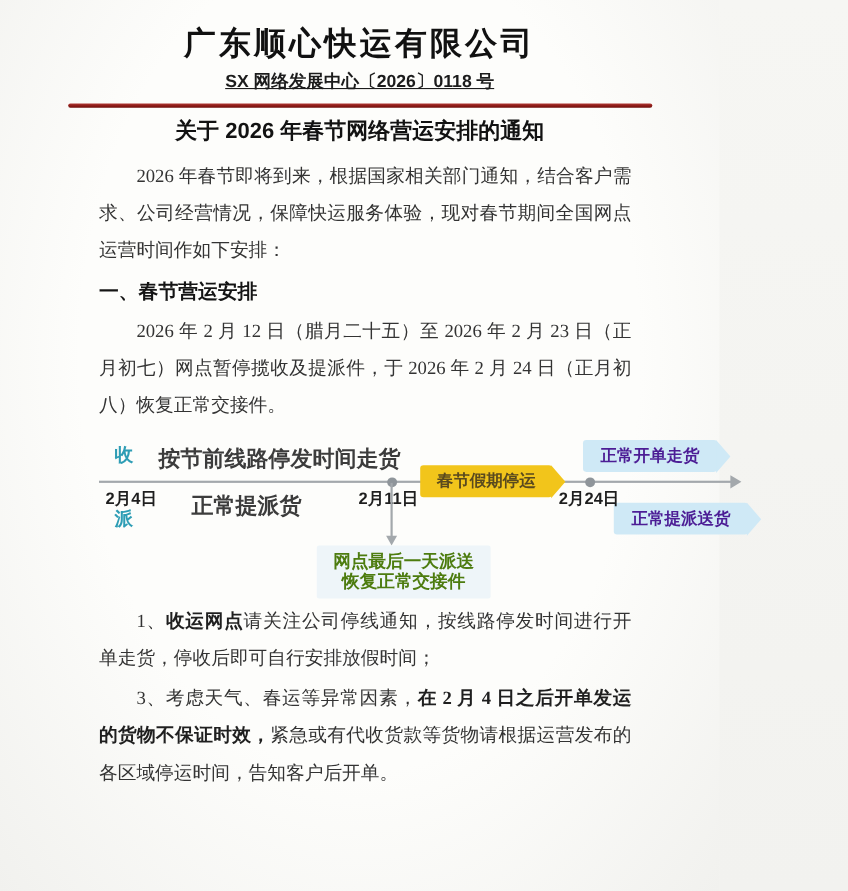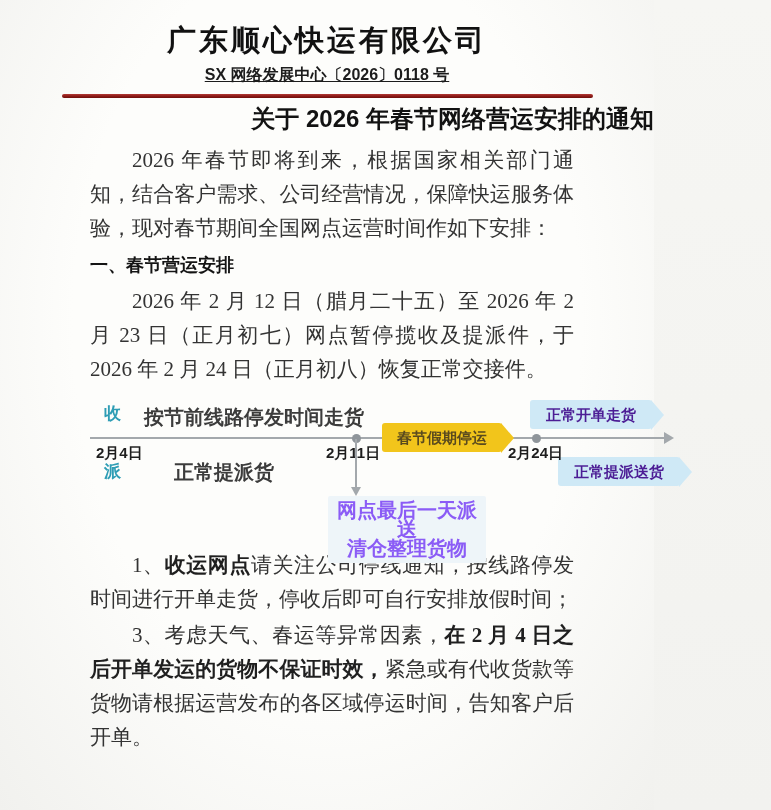--- a/index.html
+++ b/index.html
@@ -21,32 +21,32 @@
   }
   .docnum{
     text-align:center;font-family:"Liberation Sans","DejaVu Sans",sans-serif;
     font-weight:700;font-size:16px;color:#1c1c1c;line-height:24px;margin-top:3px;text-decoration:underline;
   }
   .red-rule{
     height:4px;margin:7px 61px 0 62px;border-radius:2px;
     background:linear-gradient(180deg,#b23a36 0%,#8c1a16 55%,#6e0f0d 100%);
   }
   .notice-title{
-    text-align:right;font-family:"Liberation Sans","DejaVu Sans",sans-serif;
-    font-weight:800;font-size:24px;color:#121212;line-height:32px;margin-top:5px;
+    text-align:center;font-family:"Liberation Sans","DejaVu Sans",sans-serif;
+    font-weight:800;font-size:20px;color:#121212;line-height:32px;margin-top:5px;
   }
   
   .content{margin:8px 80px 0 90px;}
   .salutation{
     font-family:"Liberation Sans","DejaVu Sans",sans-serif;
     font-weight:800;font-size:18px;color:#141414;line-height:30px;
   }
   p.para{
     margin:2px 0 0 0;text-indent:2em;text-align:justify;
-    font-size:21px;line-height:34px;color:#333;
+    font-size:17px;line-height:34px;color:#333;
   }
   .section-heading{
     font-family:"Liberation Sans","DejaVu Sans",sans-serif;
     font-weight:800;font-size:18px;color:#141414;line-height:34px;margin-top:3px;
   }
   .b{font-weight:700;color:#1f1f1f;}
   .u{
     font-weight:700;color:#1f1f1f;
     text-decoration:underline;text-underline-offset:5px;text-decoration-thickness:1.5px;
   }
@@ -61,21 +61,21 @@
     border-left:10px solid #a3a8ac;border-top:6px solid transparent;border-bottom:6px solid transparent;
   }
   .tl-dot{position:absolute;width:9px;height:9px;border-radius:50%;background:#8f959a;top:39.5px;}
   .tl-dot1{left:262px;}
   .tl-dot2{left:442px;}
   .tl-label{position:absolute;font-weight:700;color:#2e9db5;font-size:17px;}
   .tl-recv{left:14px;top:8px;}
   .tl-disp{left:14px;top:66px;}
   .tl-note{position:absolute;font-weight:600;color:#3c3c3c;font-size:20px;}
   .tl-note1{left:54px;top:10px;}
-  .tl-note2{left:84px;top:65px;}
+  .tl-note2{left:84px;top:52px;}
   .tl-date{position:absolute;font-weight:700;color:#1e1e1e;font-size:15px;}
   .tl-date1{left:6px;top:50px;}
   .tl-date2{left:236px;top:50px;}
   .tl-date3{left:418px;top:50px;}
   .banner{
     position:absolute;height:29px;line-height:29px;text-align:center;
     font-weight:700;font-size:15px;border-radius:3px;
   }
   .banner::after{
     content:"";position:absolute;right:-12px;top:50%;transform:translateY(-50%);
@@ -88,21 +88,21 @@
   .banner-top{left:440px;top:6px;width:122px;}
   .banner-bottom{left:468px;top:63px;width:122px;}
   .tl-varrow{position:absolute;left:265px;top:45px;width:2px;height:50px;background:#a3a8ac;}
   .tl-varrow-head{
     position:absolute;left:261px;top:93px;width:0;height:0;
     border-top:9px solid #a3a8ac;border-left:5px solid transparent;border-right:5px solid transparent;
   }
   .tl-callout{
     position:absolute;left:198px;top:102px;width:150px;padding:5px 4px;
     background:#eef5f9;border-radius:2px;text-align:center;
-    color:#8b5cf6;font-weight:700;font-size:20px;line-height:19px;margin-left:40px;
+    color:#4d7c0f;font-weight:700;font-size:16px;line-height:19px;
   }
 </style>
 </head>
 <body>
 
 <div class="page">
 
   <div class="company">广东顺心快运有限公司</div>
   <div class="docnum">SX 网络发展中心〔2026〕0118 号</div>
   <div class="red-rule"></div>
@@ -134,21 +134,21 @@
       <span class="tl-date tl-date2">2月11日</span>
       <span class="tl-date tl-date3">2月24日</span>
 
       <span class="tl-label tl-disp">派</span>
       <span class="tl-note tl-note2">正常提派货</span>
 
       <div class="tl-varrow"></div>
       <div class="tl-varrow-head"></div>
       <div class="tl-callout">
         <span>网点最后一天派送</span><br>
-        <span>清仓整理货物</span>
+        <span>恢复正常交接件</span>
       </div>
     </div>
 
     <p class="para"><span>1、</span><span class="b">收运网点</span><span>请关注公司停线通知，按线路停发时间进行开单走货，停收后即可自行安排放假时间；</span></p>
 
 
     <p class="para"><span>3、</span><span>考虑天气、春运等异常因素，</span><span class="b">在 2 月 4 日之后开单发运的货物不保证时效，</span><span>紧急或有代收货款等货物请根据运营发布的各区域停运时间，告知客户后开单。</span></p>
 
   </div>
 </div>

